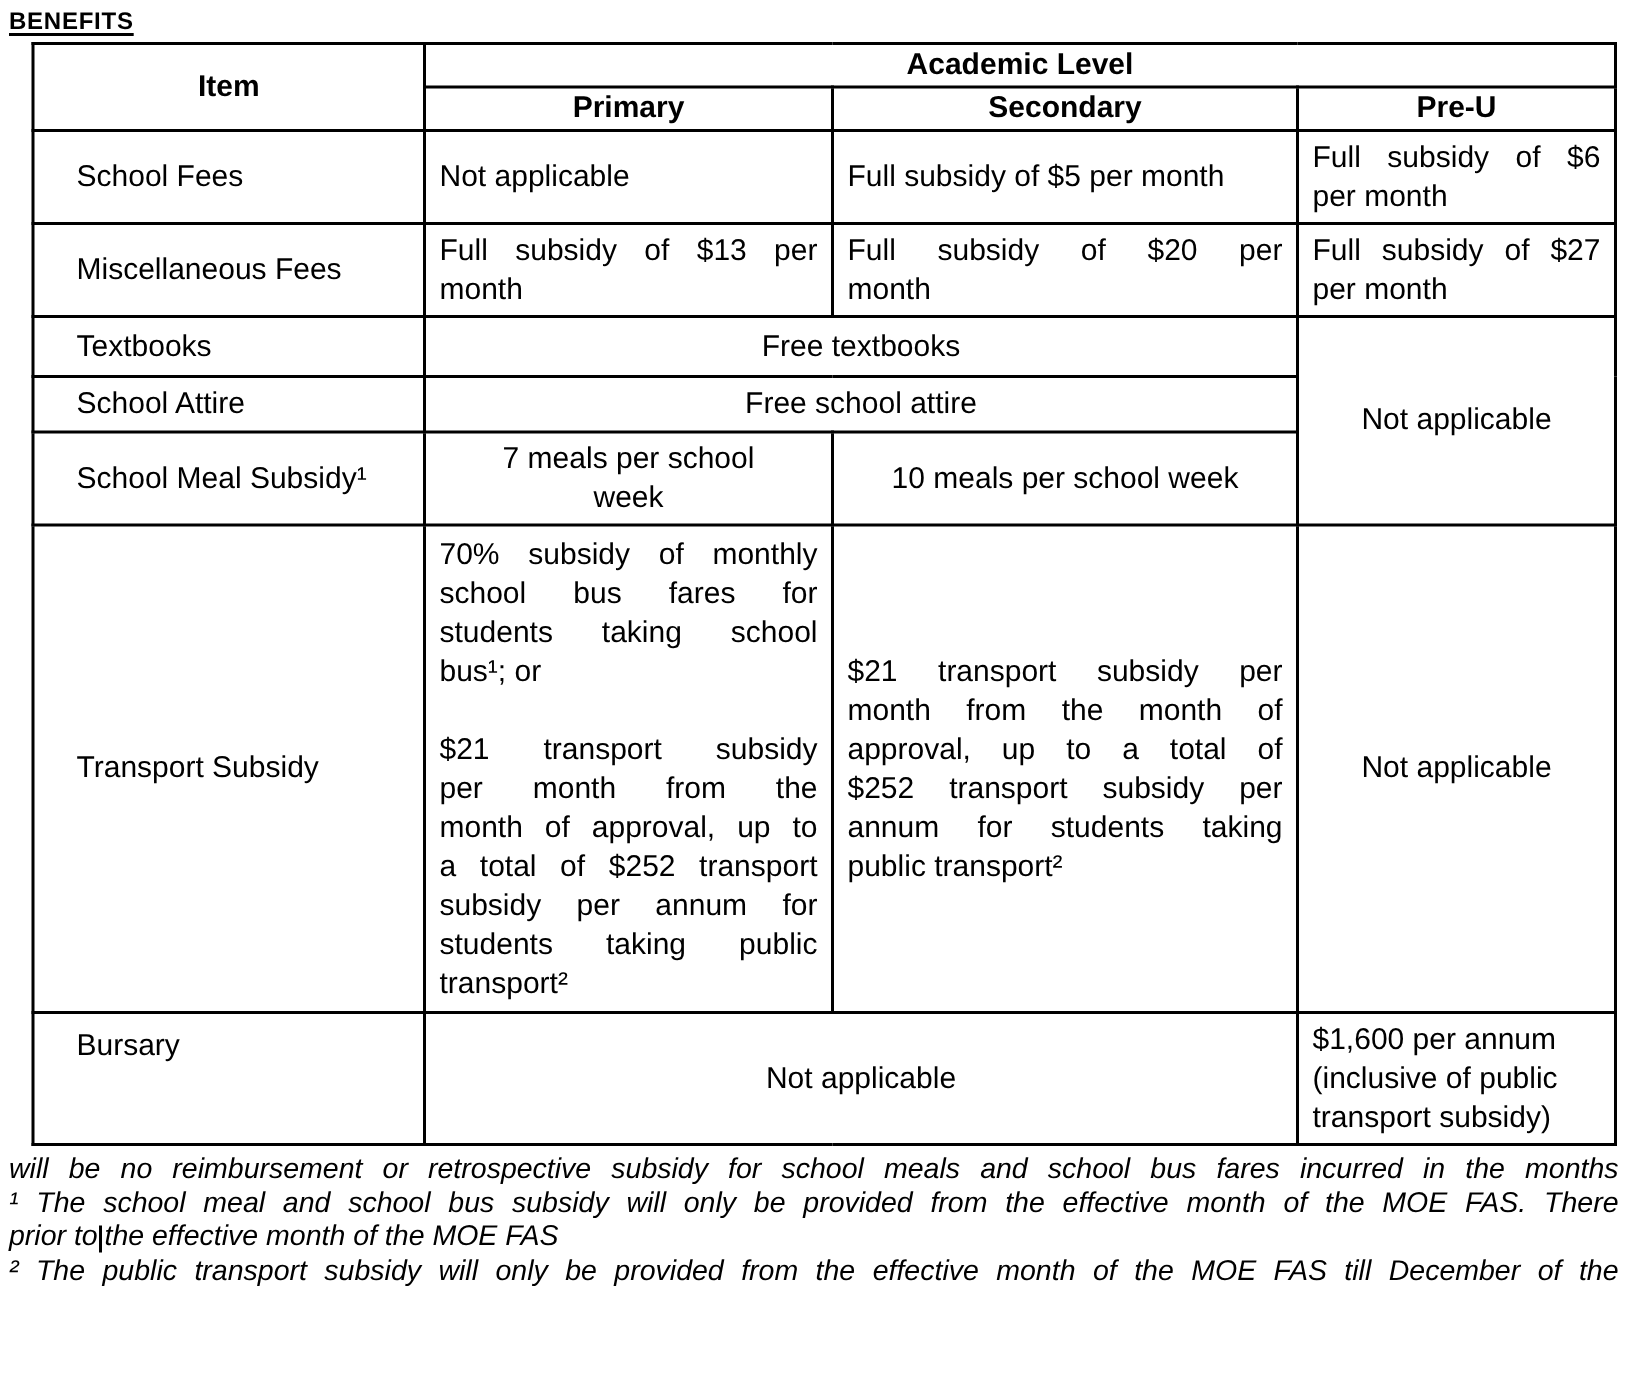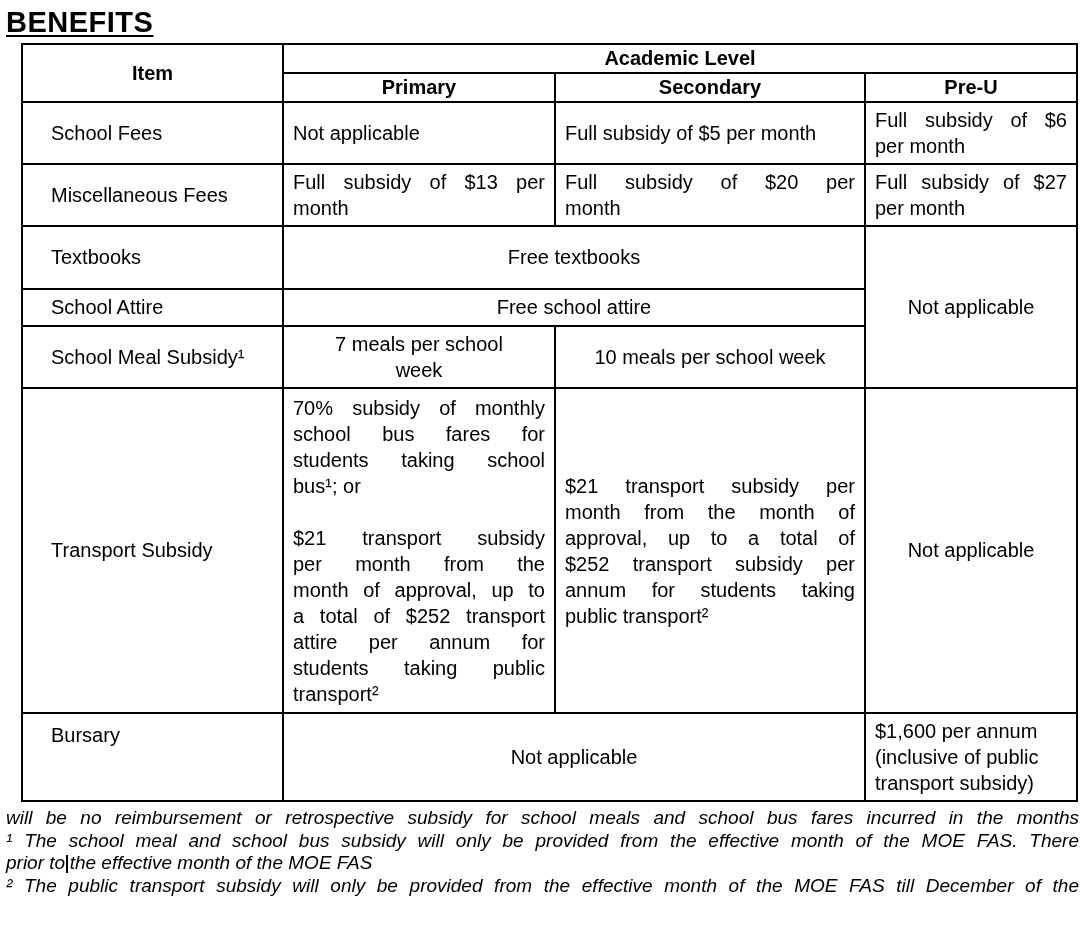--- a/index.html
+++ b/index.html
@@ -6,21 +6,21 @@
   body {
     width: 1092px; height: 925px; overflow: hidden;
     font-family: "Liberation Sans", "DejaVu Sans", sans-serif;
     color: #000000;
     -webkit-font-smoothing: antialiased;
   }
   .doc { padding: 6px 7px 0 6px; }
 
   .page-title {
     margin: 0 0 4px 0;
-    font-size: 29px; font-weight: bold;
+    font-size: 16px; font-weight: bold;
     text-decoration: underline;
     text-decoration-thickness: 2px;
     text-underline-offset: 3px;
     letter-spacing: 0.5px;
   }
   .subtitle {
     margin: 6px 0 10px 50px;
     font-size: 20px;
   }
 
@@ -120,21 +120,21 @@
             </div>
           </td>
       <td>
             <div class="lines">
               <div>Full subsidy of $27</div>
               <div>per month</div>
             </div>
           </td>
     </tr>
 
-    <tr style="height:63px">
+    <tr style="height:40px">
       <td class="item-cell">Textbooks</td>
       <td class="center-cell" colspan="2">Free textbooks</td>
       <td class="center-cell" rowspan="3">Not applicable</td>
     </tr>
 
     <tr style="height:37px">
       <td class="item-cell">School Attire</td>
       <td class="center-cell" colspan="2">Free school attire</td>
     </tr>
 
@@ -156,21 +156,21 @@
               <div>70% subsidy of monthly</div>
               <div>school bus fares for</div>
               <div>students taking school</div>
               <div>bus¹; or</div>
             </div>
         <div class="lines">
               <div>$21 transport subsidy</div>
               <div>per month from the</div>
               <div>month of approval, up to</div>
               <div>a total of $252 transport</div>
-              <div>attire per annum for</div>
+              <div>subsidy per annum for</div>
               <div>students taking public</div>
               <div>transport²</div>
             </div>
       </td>
       <td>
             <div class="lines">
               <div>$21 transport subsidy per</div>
               <div>month from the month of</div>
               <div>approval, up to a total of</div>
               <div>$252 transport subsidy per</div>

